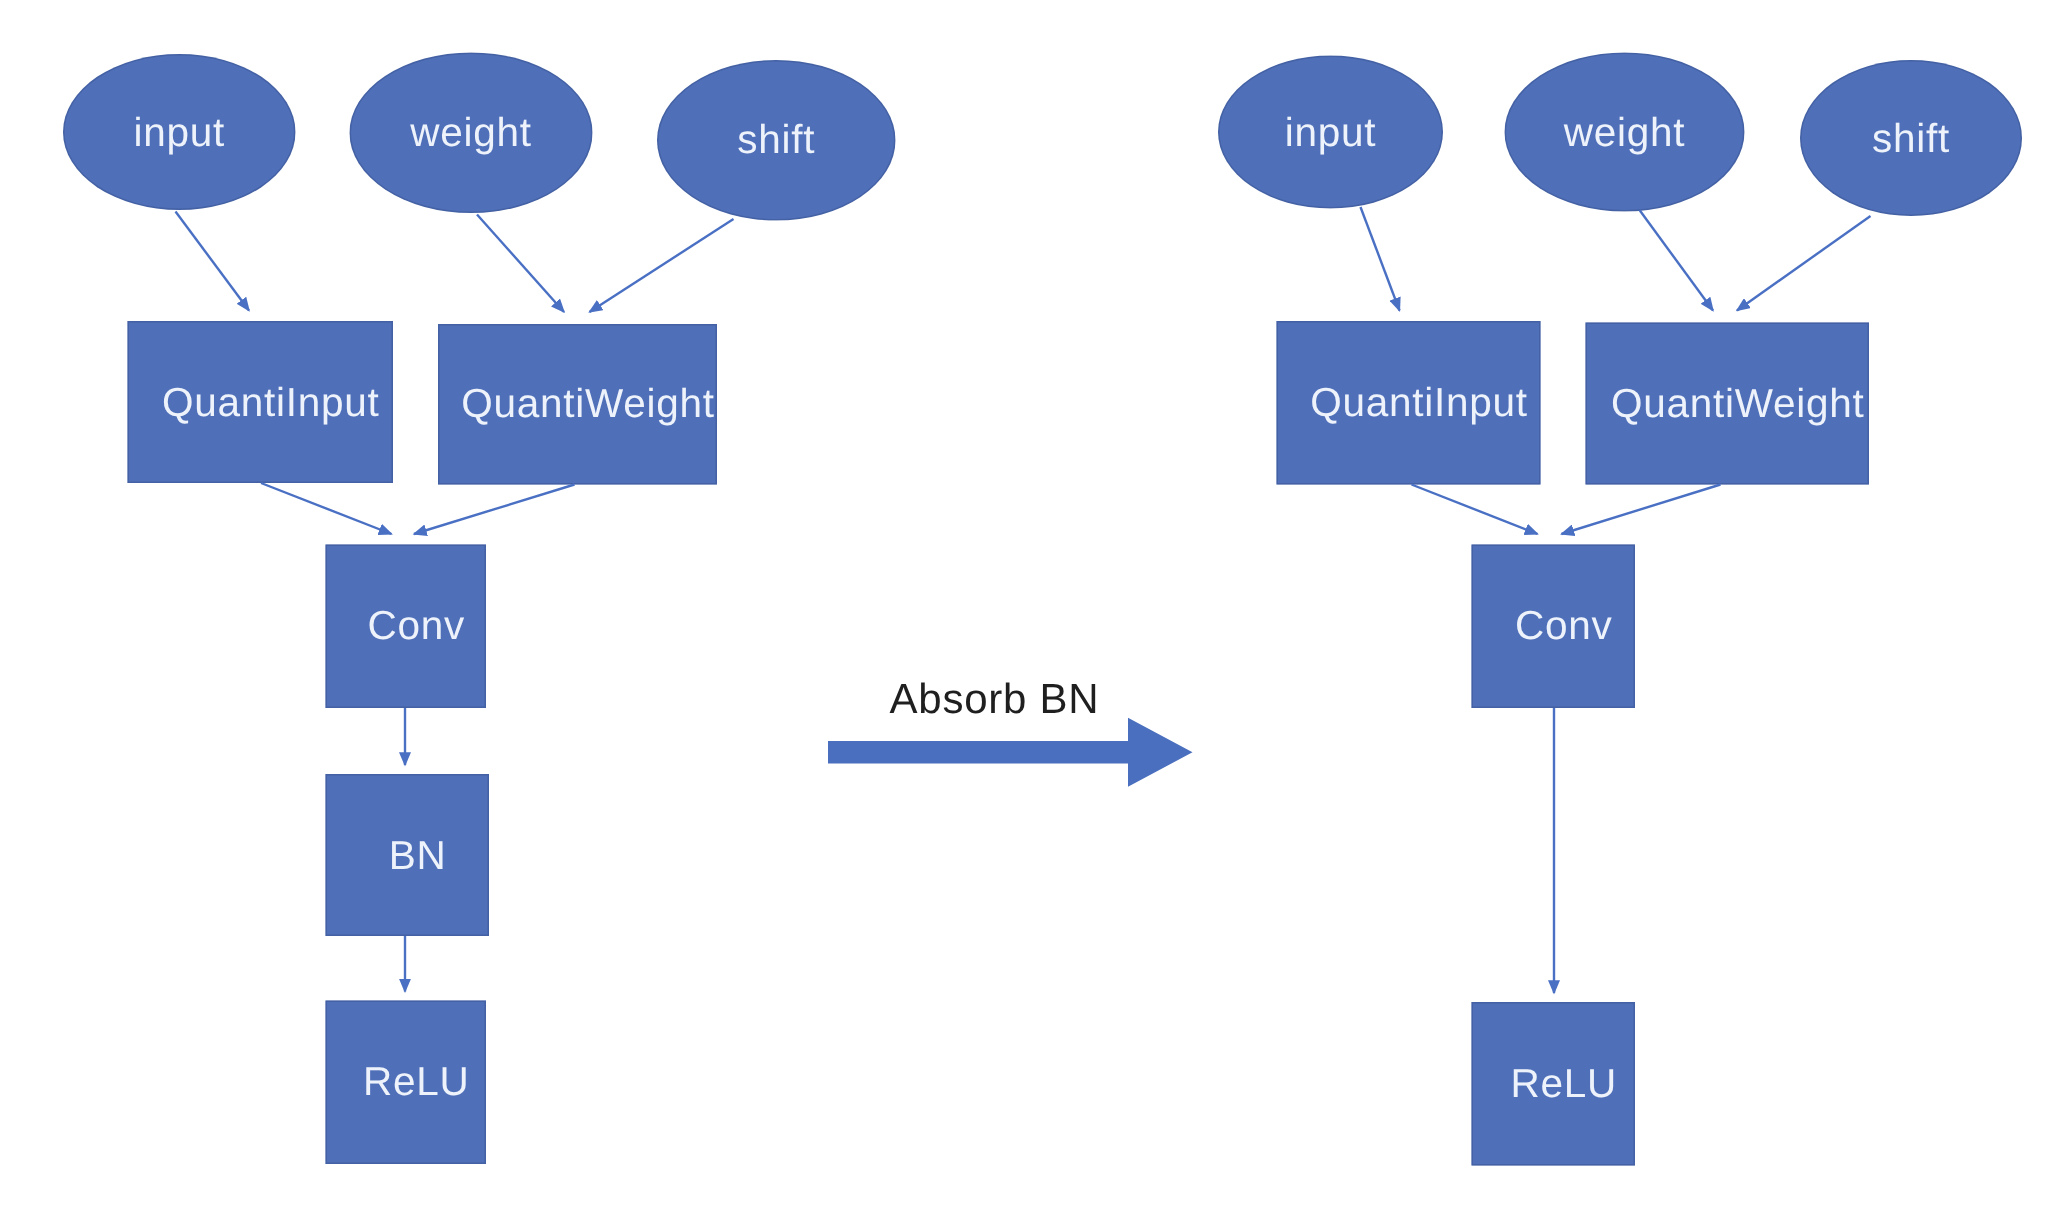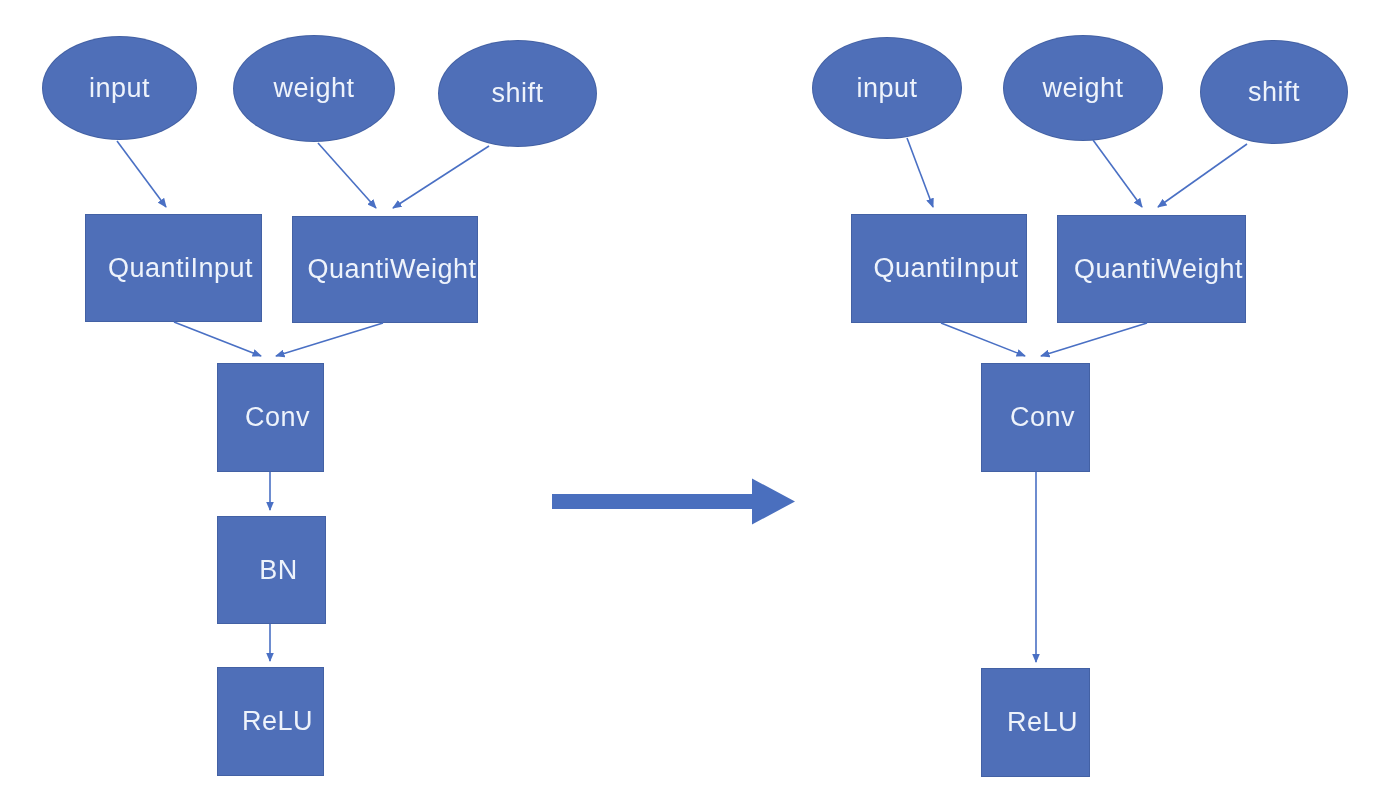--- a/index.html
+++ b/index.html
@@ -88,20 +88,21 @@
   <div class="node rect" style="left:1057px; top:215px; width:189px; height:108px;">
     <span>QuantiWeight</span>
   </div>
   <div class="node rect" style="left:981px;  top:363px; width:109px; height:109px;">
     <span>Conv</span>
   </div>
   <div class="node rect" style="left:981px;  top:668px; width:109px; height:109px;">
     <span>ReLU</span>
   </div>
 
+  <div class="transform-label">Absorb BN</div>
 
   <svg class="connector-layer" viewBox="0 0 1378 808" xmlns="http://www.w3.org/2000/svg">
     <defs>
       <marker id="ah" markerUnits="userSpaceOnUse" markerWidth="10" markerHeight="8" refX="8.5" refY="4" orient="auto">
         <path d="M0,0 L9.5,4 L0,8 z" fill="#4a70c4"></path>
       </marker>
     </defs>
 
     <line x1="117" y1="141" x2="166" y2="207" stroke="#4a70c4" stroke-width="1.6" marker-end="url(#ah)"></line>
     <line x1="318" y1="143" x2="376" y2="208" stroke="#4a70c4" stroke-width="1.6" marker-end="url(#ah)"></line>

